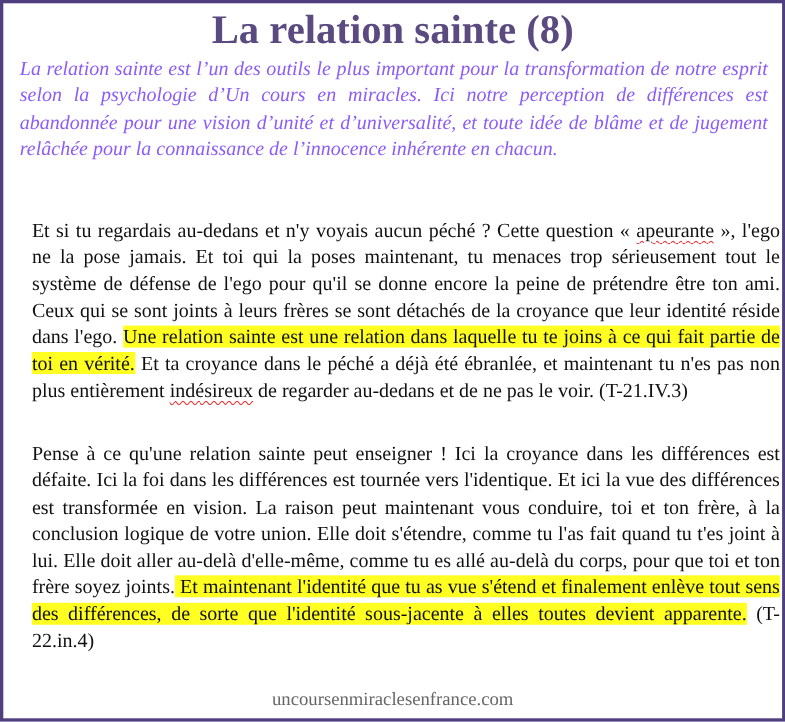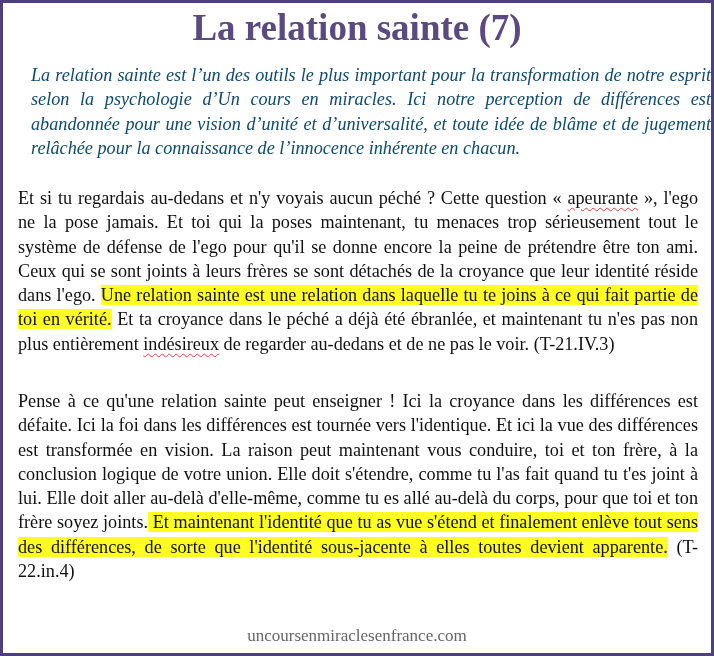--- a/index.html
+++ b/index.html
@@ -19,32 +19,32 @@
       line-height: 42px;
       color: #5a4a80;
       margin: 0;
     }
     .intro {
       position: absolute; left: 15px; top: 47px; width: 680px;
       font-family: "Liberation Serif", serif;
       font-style: italic;
       font-size: 18.2px;
       line-height: 24.4px;
-      color: #0c4a6e;
+      color: #8b5cf6;
       text-align: justify;
-      margin: 13px;
+      margin: 0;
     }
     .para {
       position: absolute; left: 15px; width: 680px;
       font-family: "Liberation Serif", serif;
       font-size: 18.2px;
       line-height: 24.3px;
       color: #111;
       text-align: justify;
-      margin: 0;
+      margin: 11px;
     }
     .p1 { top: 183px; }
     .p2 { top: 386px; }
     .hl { background: #ffff22; }
     .squiggle {
       text-decoration: underline wavy #e04040;
       text-decoration-thickness: 1px;
       text-underline-offset: 3px;
     }
     .footer {
@@ -54,21 +54,21 @@
       font-size: 17px;
       line-height: 20px;
       color: #666;
       margin: 0;
     }
   </style>
 </head>
 <body>
 
 <div class="frame">
-  <h1 class="title">La relation sainte (7)</h1>
+  <h1 class="title">La relation sainte (8)</h1>
 
   <p class="intro">La relation sainte est l’un des outils le plus important pour la transformation de notre esprit selon la psychologie d’Un cours en miracles. Ici notre perception de différences est abandonnée pour une vision d’unité et d’universalité, et toute idée de blâme et de jugement relâchée pour la connaissance de l’innocence inhérente en chacun.</p>
 
   <p class="para p1"><span>Et si tu regardais au-dedans et n'y voyais aucun péché ? Cette question « </span><span class="squiggle">apeurante</span><span> », l'ego ne la pose jamais. Et toi qui la poses maintenant, tu menaces trop sérieusement tout le système de défense de l'ego pour qu'il se donne encore la peine de prétendre être ton ami. Ceux qui se sont joints à leurs frères se sont détachés de la croyance que leur identité réside dans l'ego. </span><span class="hl">Une relation sainte est une relation dans laquelle tu te joins à ce qui fait partie de toi en vérité.</span><span> Et ta croyance dans le péché a déjà été ébranlée, et maintenant tu n'es pas non plus entièrement </span><span class="squiggle">indésireux</span><span> de regarder au-dedans et de ne pas le voir. (T-21.IV.3)</span></p>
 
   <p class="para p2"><span>Pense à ce qu'une relation sainte peut enseigner ! Ici la croyance dans les différences est défaite. Ici la foi dans les différences est tournée vers l'identique. Et ici la vue des différences est transformée en vision. La raison peut maintenant vous conduire, toi et ton frère, à la conclusion logique de votre union. Elle doit s'étendre, comme tu l'as fait quand tu t'es joint à lui. Elle doit aller au-delà d'elle-même, comme tu es allé au-delà du corps, pour que toi et ton frère soyez joints.</span><span class="hl"> Et maintenant l'identité que tu as vue s'étend et finalement enlève tout sens des différences, de sorte que l'identité sous-jacente à elles toutes devient apparente.</span><span> (T-22.in.4)</span></p>
 
   <p class="footer">uncoursenmiraclesenfrance.com</p>
 </div>
 

